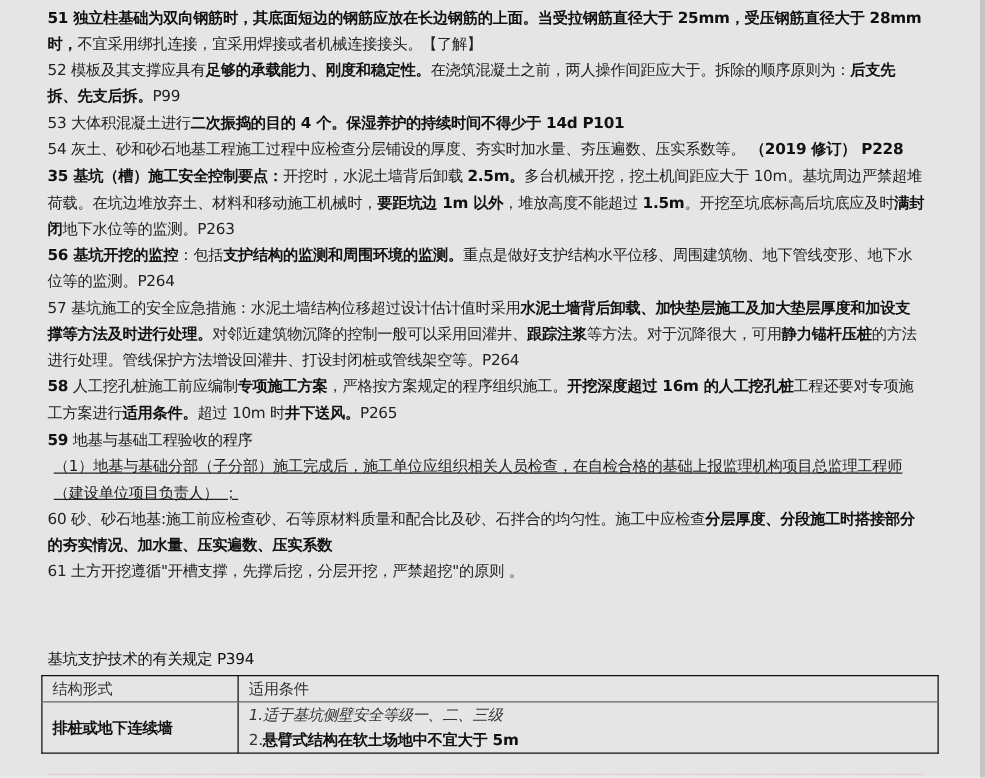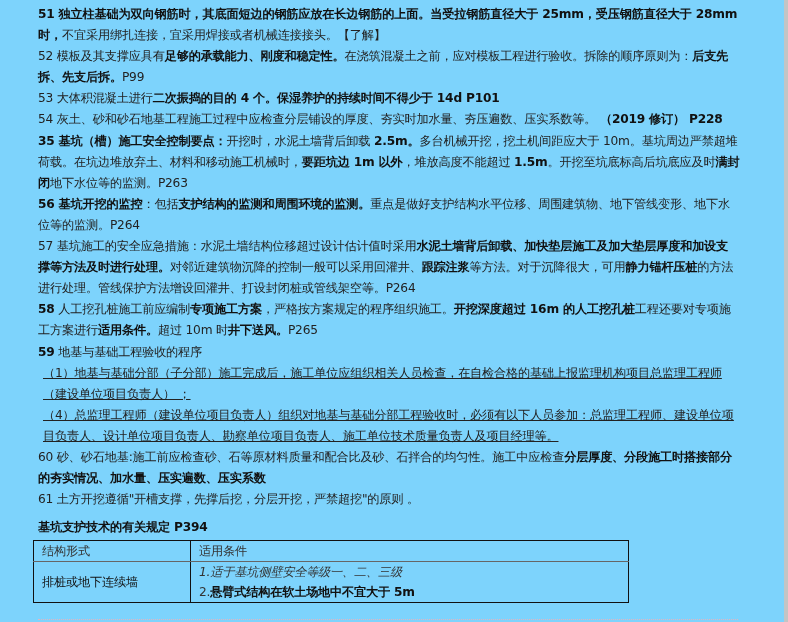--- a/index.html
+++ b/index.html
@@ -1,64 +1,63 @@
 <!DOCTYPE html>
 <html><head>
 <meta charset="utf-8">
 <style>
   html, body { margin: 0; padding: 0; }
   body {
     width: 788px; height: 622px; overflow: hidden; background: #ffffff;
     font-family: "DejaVu Sans", "Liberation Sans", sans-serif;
     color: #222222; position: relative;
   }
-  .page { position: absolute; left: 0; top: 0; width: 784px; height: 622px; background: #7dd3fc; }
+  .page { position: absolute; left: 0; top: 0; width: 784px; height: 622px; background: #e5e5e5; }
   .vscroll { position: absolute; right: 0; top: 0; width: 4px; height: 622px; background: #c4c4c4; }
   .content { position: absolute; left: 38px; top: 4px; width: 702px; font-size: 12.2px; line-height: 21.1px; letter-spacing: -0.2px; }
   .para { margin: 0; white-space: normal; word-break: break-all; }
   b { font-weight: bold; color: #111; }
   .indent { padding-left: 5px; text-decoration: underline; }
-  .tbl-title { font-weight: bold; color: #111; }
-  table.rules { position: absolute; left: 33px; top: 540px; width: 596px; border-collapse: collapse; font-size: 12.2px; letter-spacing: -0.2px; }
+  .tbl-title { font-weight: normal; color: #111; }
+  table.rules { position: absolute; left: 33px; top: 540px; width: 718px; border-collapse: collapse; font-size: 12.2px; letter-spacing: -0.2px; }
   table.rules td { border: 1px solid #111; padding: 0 8px; vertical-align: middle; }
   table.rules tr.head td { height: 20px; border-bottom: 1px solid #666; color: #333; }
   table.rules td.c1 { width: 140px; }
   table.rules td.c2 { line-height: 20px; }
   .dotline { position: absolute; left: 38px; top: 619px; width: 700px; border-top: 1px dotted #e2b4c0; }
 </style>
 </head>
 <body>
 
 <div class="page">
   <div class="content" id="content">
       <p class="para"><b>51 独立柱基础为双向钢筋时，其底面短边的钢筋应放在长边钢筋的上面。当受拉钢筋直径大于 25mm，受压钢筋直径大于 28mm 时，</b><span>不宜采用绑扎连接，宜采用焊接或者机械连接接头。【了解】</span></p>
-      <p class="para"><span>52  模板及其支撑应具有</span><b>足够的承载能力、刚度和稳定性。</b><span>在浇筑混凝土之前，应对模板工程进行验收。拆除的顺序原则为：</span><b>后支先拆、先支后拆。</b><span>P99</span></p>
+      <p class="para"><span>52  模板及其支撑应具有</span><b>足够的承载能力、刚度和稳定性。</b><span>在浇筑混凝土之前，两人操作间距应大于。拆除的顺序原则为：</span><b>后支先拆、先支后拆。</b><span>P99</span></p>
       <p class="para"><span>53 大体积混凝土进行</span><b>二次振捣的目的 4 个。保湿养护的持续时间不得少于 14d P101</b></p>
       <p class="para"><span>54  灰土、砂和砂石地基工程施工过程中应检查分层铺设的厚度、夯实时加水量、夯压遍数、压实系数等。 </span><b>（2019 修订）   P228</b></p>
       <p class="para"><b>35  基坑（槽）施工安全控制要点：</b><span>开挖时，水泥土墙背后卸载 </span><b>2.5m。</b><span>多台机械开挖，挖土机间距应大于 10m。基坑周边严禁超堆荷载。在坑边堆放弃土、材料和移动施工机械时，</span><b>要距坑边 1m 以外</b><span>，堆放高度不能超过 </span><b>1.5m</b><span>。开挖至坑底标高后坑底应及时</span><b>满封闭</b><span>地下水位等的监测。P263</span></p>
       <p class="para"><b>56  基坑开挖的监控</b><span>：包括</span><b>支护结构的监测和周围环境的监测。</b><span>重点是做好支护结构水平位移、周围建筑物、地下管线变形、地下水位等的监测。P264</span></p>
       <p class="para"><span>57  基坑施工的安全应急措施：水泥土墙结构位移超过设计估计值时采用</span><b>水泥土墙背后卸载、加快垫层施工及加大垫层厚度和加设支撑等方法及时进行处理。</b><span>对邻近建筑物沉降的控制一般可以采用回灌井、</span><b>跟踪注浆</b><span>等方法。对于沉降很大，可用</span><b>静力锚杆压桩</b><span>的方法进行处理。管线保护方法增设回灌井、打设封闭桩或管线架空等。P264</span></p>
       <p class="para"><b>58</b><span>  人工挖孔桩施工前应编制</span><b>专项施工方案</b><span>，严格按方案规定的程序组织施工。</span><b>开挖深度超过 16m 的人工挖孔桩</b><span>工程还要对专项施工方案进行</span><b>适用条件。</b><span>超过 10m 时</span><b>井下送风。</b><span>P265</span></p>
       <p class="para"><b>59</b><span>  地基与基础工程验收的程序</span></p>
       <p class="para indent"><span>（1）地基与基础分部（子分部）施工完成后，施工单位应组织相关人员检查，在自检合格的基础上报监理机构项目总监理工程师（建设单位项目负责人）  ；</span></p>
-      <p class="para indent"><span>（4）总监理工程师（建设单位项目负责人）组织对地基与基础分部工程验收时，必须有以下人员参加：总监理工程师、建设单位项目负责人、设计单位项目负责人、勘察单位项目负责人、施工单位技术质量负责人及项目经理等。</span></p>
       <p class="para"><span>60  砂、砂石地基:施工前应检查砂、石等原材料质量和配合比及砂、石拌合的均匀性。施工中应检查</span><b>分层厚度、分段施工时搭接部分的夯实情况、加水量、压实遍数、压实系数</b></p>
       <p class="para"><span>61  土方开挖遵循"开槽支撑，先撑后挖，分层开挖，严禁超挖"的原则  。</span></p>
     </div>
 
   <div class="tbl-title" style="position:absolute; left:38px; top:519px; font-size:12.2px; letter-spacing:-0.2px;">基坑支护技术的有关规定 P394</div>
 
   <table class="rules">
     <tbody>
         <tr class="head">
       <td class="c1">结构形式</td>
       <td>适用条件</td>
     </tr>
     <tr>
-      <td class="c1" style="font-weight:normal; color:#111;">
+      <td class="c1" style="font-weight:bold; color:#111;">
         <span>排桩或地下连续墙</span>
       </td>
       <td class="c2">
         <div style="color:#333;font-style:italic;">1.适于基坑侧壁安全等级一、二、三级</div>
         <div>
           <span style="color:#333;">2.</span><b>悬臂式结构在软土场地中不宜大于 5m</b>
         </div>
       </td>
     </tr>
   </tbody>

